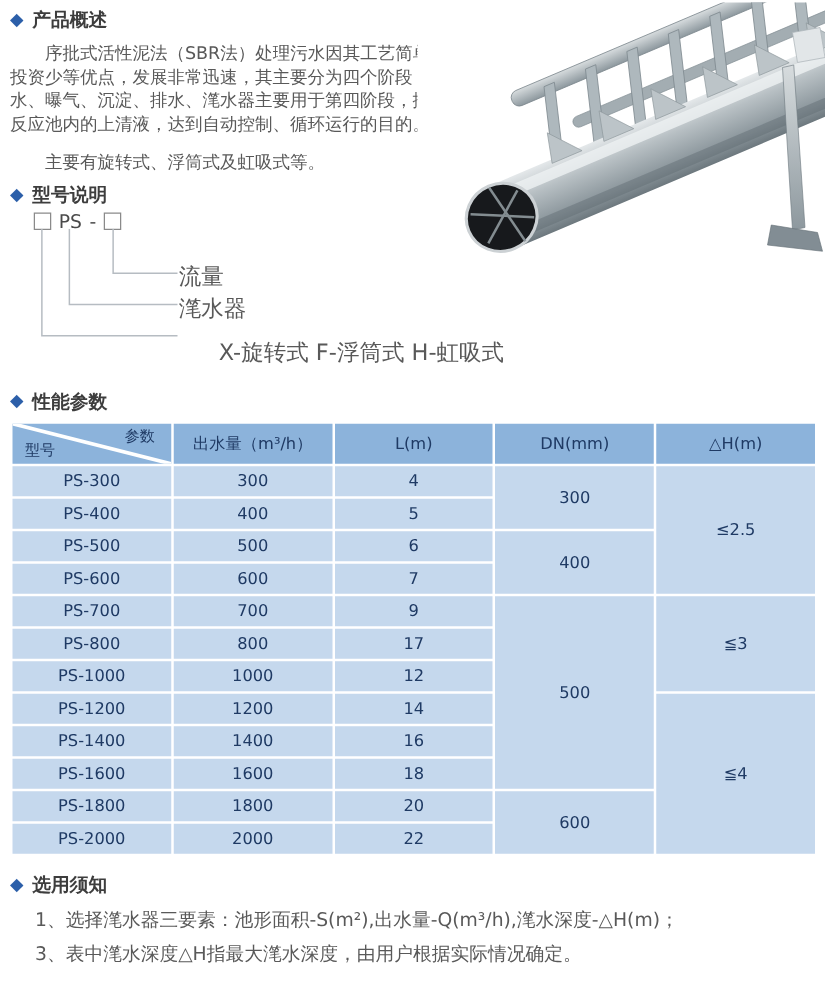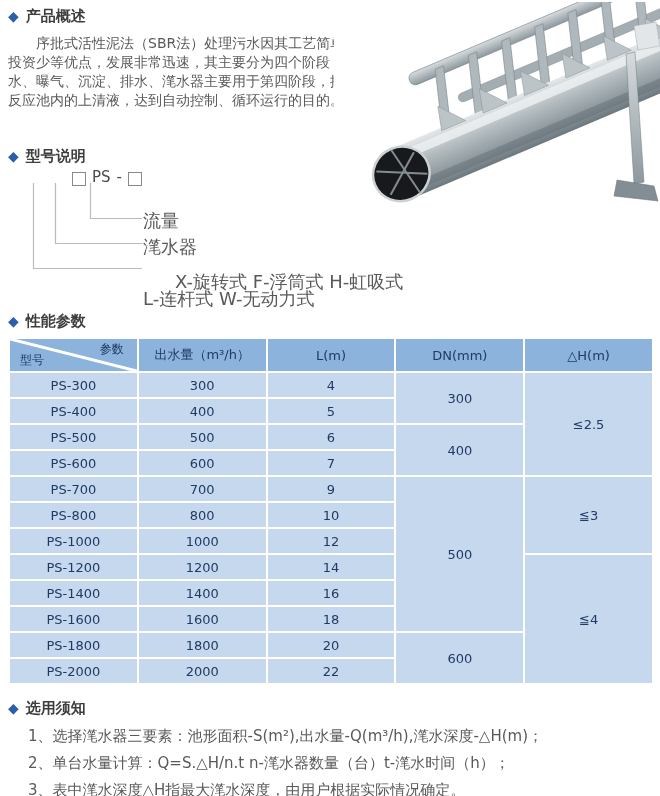--- a/index.html
+++ b/index.html
@@ -9,22 +9,22 @@
             color:var(--heading_text,#3d3d3d);line-height:20px;}
   .diamond{color:var(--accent,#2b5ca8);font-size:14px;line-height:1;}
   
   .sec-overview{position:absolute;left:8px;top:6px;width:648px;}
   .para{margin:0;width:354px;font-size:14px;line-height:19px;color:var(--body_text,#595959);text-indent:2em;}
   .para.p1{margin-top:8px;}
   .para.p2{margin-top:11px;}
   .photo{position:absolute;left:334px;top:2px;width:326px;height:224px;background:#fff;}
   
   .sec-model{position:absolute;left:8px;top:146px;width:360px;height:165px;}
-  .model-code{position:absolute;left:19px;top:22px;display:flex;align-items:flex-end;gap:6px;
-              font-size:15px;color:#4a4a4a;margin-left:45px;}
+  .model-code{position:absolute;left:19px;top:22px;display:flex;align-items:center;gap:6px;
+              font-size:15px;color:#4a4a4a;}
   .mbox{display:inline-block;width:12px;height:12px;border:1px solid #8a8a8a;background:#fff;}
   .mlines{position:absolute;left:24px;top:37px;}
   .mlabel{position:absolute;left:135px;font-size:18px;color:var(--body_text,#595959);white-space:nowrap;}
   .ml1{top:63px;} .ml2{top:89px;text-align:center;} .ml3{top:124px;margin-left:32px;} .ml4{top:141px;}
   
   .sec-params{position:absolute;left:8px;top:311px;width:646px;}
   .ptable{border-collapse:separate;border-spacing:2px;width:646px;table-layout:fixed;
           margin-top:6px;font-size:13px;color:var(--table_text,#1f3a64);}
   .ptable th{background:var(--table_header_bg,#8cb3db);height:32px;font-weight:400;
              text-align:center;padding:0;}
@@ -42,20 +42,21 @@
 <body>
 
 <div class="page">
 
   <section class="sec-overview">
     <h2 class="sec-head">
       <span class="diamond">◆</span>
       <span>产品概述</span>
     </h2>
     <p class="para p1">序批式活性泥法（SBR法）处理污水因其工艺简单、投资少等优点，发展非常迅速，其主要分为四个阶段：进水、曝气、沉淀、排水、滗水器主要用于第四阶段，排除反应池内的上清液，达到自动控制、循环运行的目的。</p>
+    <p class="para p2">主要有旋转式、浮筒式及虹吸式等。</p>
   </section>
 
   <div class="photo">
     <svg viewBox="0 0 326 224" width="326" height="224">
       <defs>
         <linearGradient id="gPipe" x1="0" y1="0" x2="0" y2="1">
           <stop offset="0" stop-color="#e4e8ea"></stop>
             <stop offset="0.35" stop-color="#b7bfc3"></stop>
           <stop offset="0.8" stop-color="#8a959b"></stop>
             <stop offset="1" stop-color="#6d787e"></stop>
@@ -116,21 +117,20 @@
     <svg class="mlines" width="112" height="90">
       <g fill="none" stroke="#b6bcc2" stroke-width="1.2">
         <polyline points="58.5,0 58.5,35.5 110,35.5"></polyline>
         <polyline points="23.5,0 23.5,60.5 110,60.5"></polyline>
         <polyline points="1.5,0 1.5,85.5 110,85.5"></polyline>
       </g>
     </svg>
     <div class="mlabel ml1">流量</div>
     <div class="mlabel ml2">滗水器</div>
     <div class="mlabel ml3">X-旋转式  F-浮筒式  H-虹吸式</div>
-    <div class="mlabel ml4">L-连杆式  W-无动力式</div>
   </section>
 
   <section class="sec-params">
     <h2 class="sec-head">
       <span class="diamond">◆</span>
       <span>性能参数</span>
     </h2>
     <table class="ptable">
       <thead>
         <tr>
@@ -174,21 +174,21 @@
           <tr>
             <td>PS-700</td>
             <td>700</td>
             <td>9</td>
             <td rowspan="6">500</td>
             <td rowspan="3">≦3</td>
           </tr>
           <tr>
             <td>PS-800</td>
             <td>800</td>
-            <td>10</td>
+            <td>17</td>
           </tr>
           <tr>
             <td>PS-1000</td>
             <td>1000</td>
             <td>12</td>
           </tr>
           <tr>
             <td>PS-1200</td>
             <td>1200</td>
             <td>14</td>
@@ -218,17 +218,16 @@
         </tbody>
     </table>
   </section>
 
   <section class="sec-notes">
     <h2 class="sec-head">
       <span class="diamond">◆</span>
       <span>选用须知</span>
     </h2>
     <p class="note">1、选择滗水器三要素：池形面积-S(m²),出水量-Q(m³/h),滗水深度-△H(m)；</p>
-    <p class="note">2、单台水量计算：Q=S.△H/n.t  n-滗水器数量（台）t-滗水时间（h）；</p>
     <p class="note">3、表中滗水深度△H指最大滗水深度，由用户根据实际情况确定。</p>
   </section>
 
 </div>
 
 </body></html>

